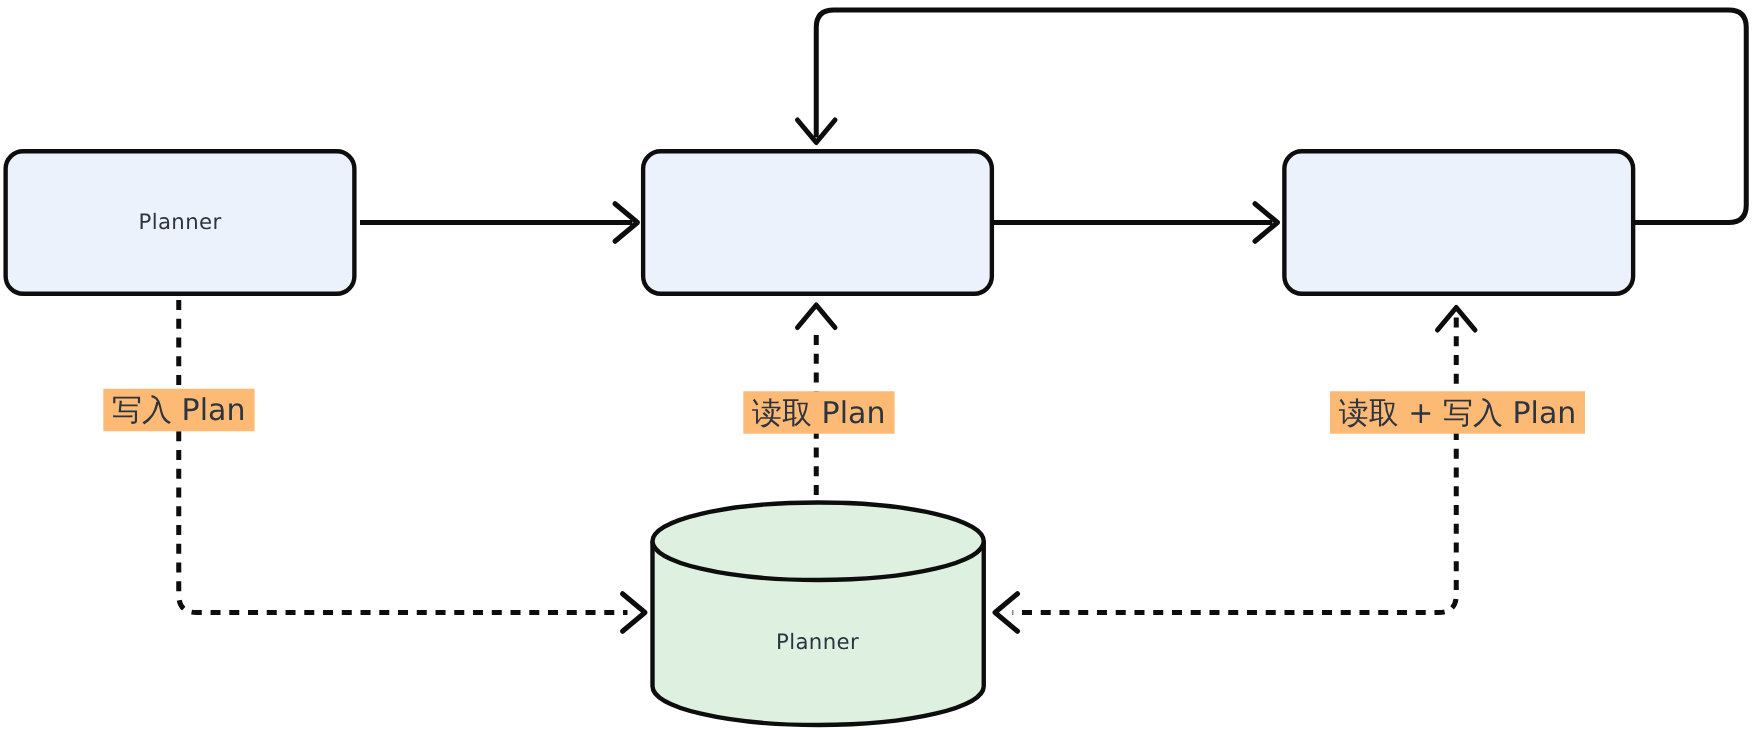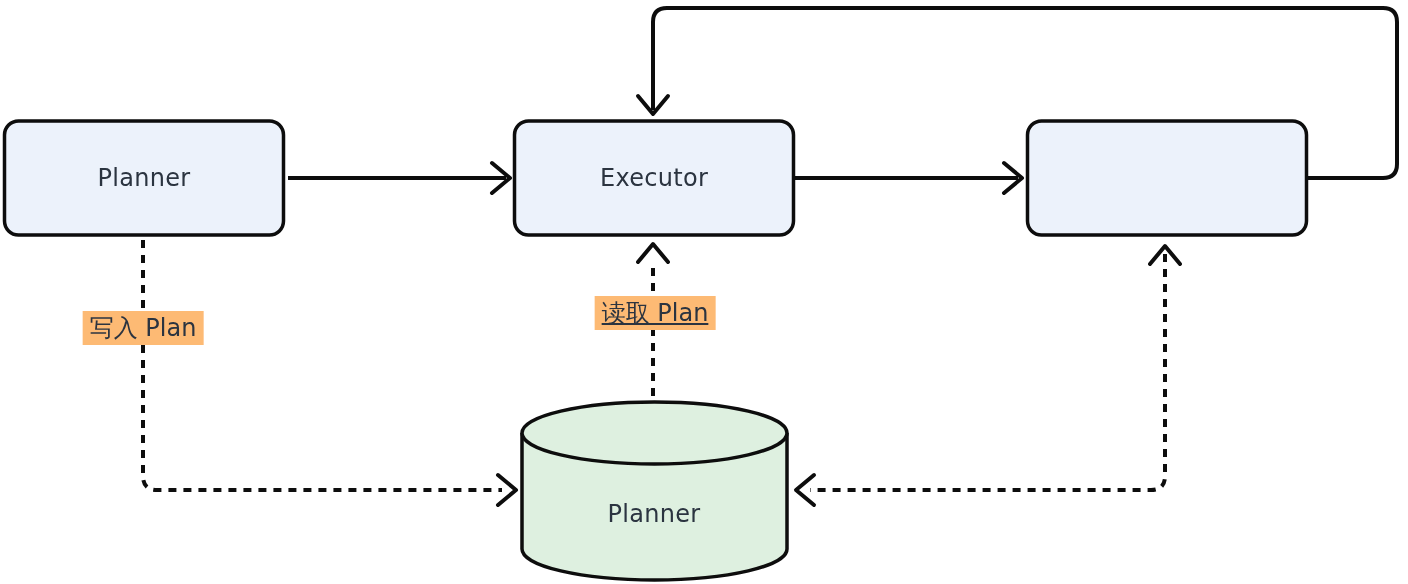--- a/index.html
+++ b/index.html
@@ -16,21 +16,21 @@
     overflow: hidden;
   }
   .canvas svg {
     position: absolute;
     left: 0;
     top: 0;
   }
   .node-label {
     position: absolute;
     transform: translate(-50%, -50%);
-    font-size: 24px;
+    font-size: 17px;
     color: #2b3440;
     white-space: nowrap;
     letter-spacing: 0.3px;
   }
   .edge-label {
     position: absolute;
     transform: translate(-50%, -50%);
     font-size: 24px;
     color: #2b3440;
     white-space: nowrap;
@@ -85,19 +85,19 @@
 
     <rect class="shape" x="4.5" y="121" width="279" height="114" rx="14" fill="#ecf2fb"></rect>
     <rect class="shape" x="514.5" y="121" width="279" height="114" rx="14" fill="#ecf2fb"></rect>
     <rect class="shape" x="1027.5" y="121" width="279" height="114" rx="14" fill="#ecf2fb"></rect>
 
     <path class="shape" d="M522 433 V549 A132.5 31 0 0 0 787 549 V433" fill="#def0e0"></path>
     <ellipse class="shape" cx="654.5" cy="433" rx="132.5" ry="31" fill="#def0e0"></ellipse>
   </svg>
 
   <div class="node-label" style="left:144px; top:178px;">Planner</div>
-  <div class="node-label" style="left:654px; top:178px;">Executor</div>
   <div class="node-label" style="left:654px; top:514px;">Planner</div>
 
   <div class="edge-label" style="left:143px; top:328px;">写入 Plan</div>
-  <div class="edge-label" style="left:655px; top:313px;text-decoration:underline;">读取 Plan</div>
+  <div class="edge-label" style="left:655px; top:330px;">读取 Plan</div>
+  <div class="edge-label" style="left:1166px; top:330px;">读取 + 写入 Plan</div>
 
 </div>
 
 </body></html>

